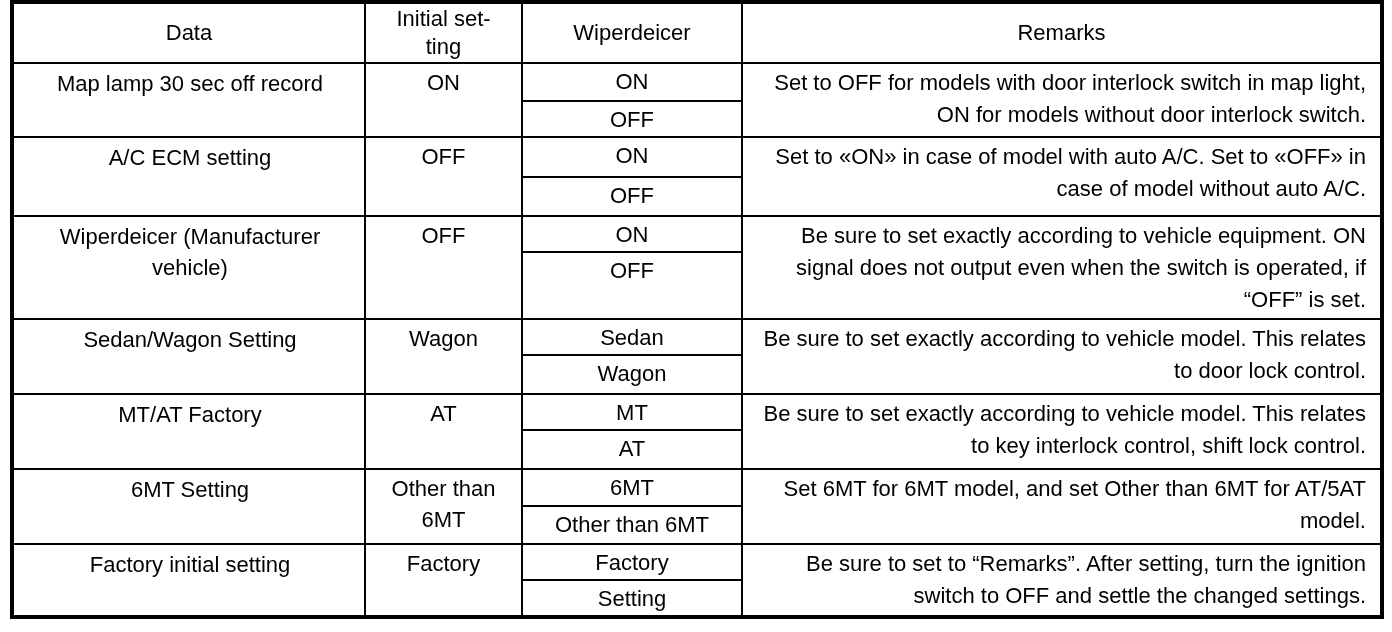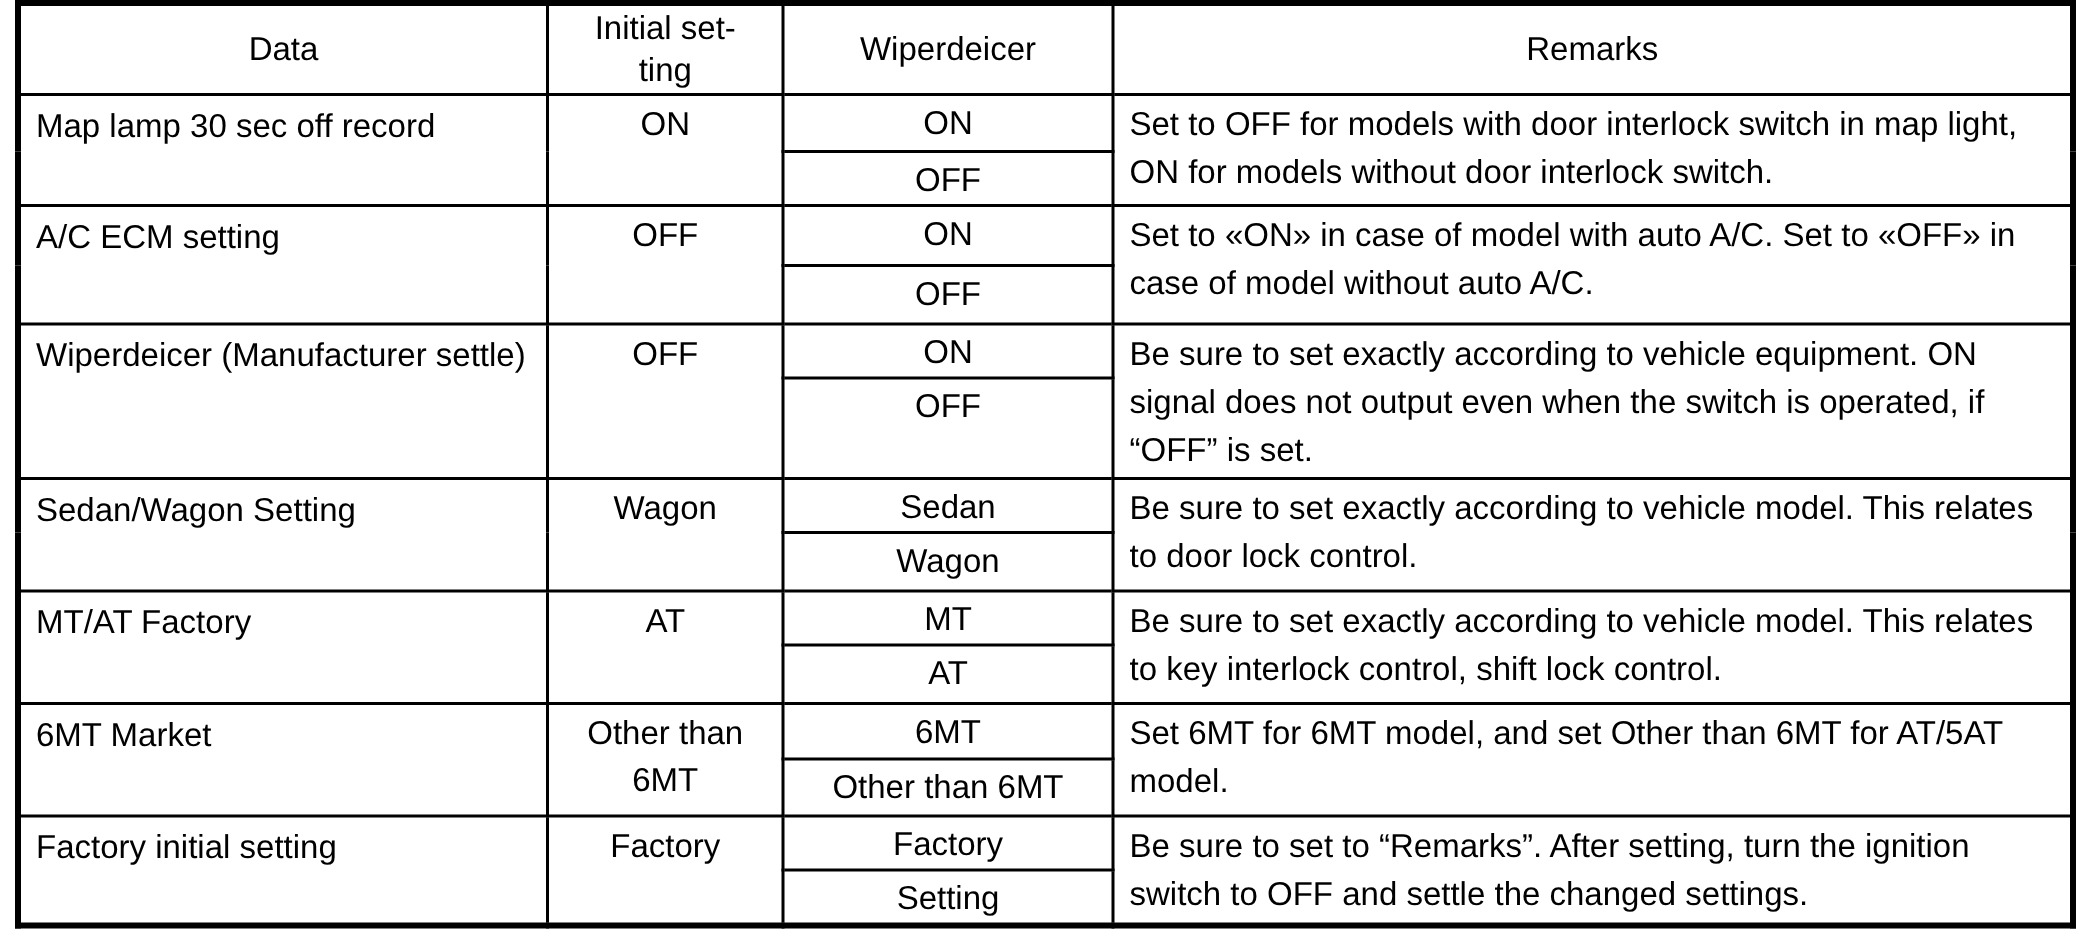--- a/index.html
+++ b/index.html
@@ -28,38 +28,38 @@
     font-weight: normal;
     text-align: center;
     vertical-align: middle;
     line-height: 28px;
     height: 58px;
     padding: 0 4px;
   }
   th.pre { white-space: pre-line; }
 
   td.c-data {
-    text-align: left;
+    text-align: center;
     vertical-align: top;
     padding: 4px 8px 0 10px;
     line-height: 31px;
   }
   td.c-init {
     text-align: center;
     vertical-align: top;
     padding: 3px 4px 0 4px;
     line-height: 31px;
   }
   td.c-reg {
     text-align: center;
     vertical-align: top;
     padding: 2px 4px 0 4px;
   }
   td.c-rem {
-    text-align: left;
+    text-align: right;
     vertical-align: top;
     padding: 3px 14px 0 10px;
   }
 
   
   tr.h38 { height: 38px; } tr.h36 { height: 36px; }
   tr.h40 { height: 40px; } tr.h39 { height: 39px; }
   tr.h33 { height: 33px; } tr.h67 { height: 67px; }
   tr.h35 { height: 35px; margin-top: 20px; } tr.h37 { height: 37px; }
 </style>
@@ -99,21 +99,21 @@
         <td class="c-data" rowspan="2">A/C ECM setting</td>
         <td class="c-init" rowspan="2">OFF</td>
         <td class="c-reg">ON</td>
         <td class="c-rem" rowspan="2">Set to «ON» in case of model with auto A/C. Set to «OFF» in case of model without auto A/C.</td>
       </tr>
       <tr class="h39">
         <td class="c-reg">OFF</td>
       </tr>
 
       <tr class="h33">
-        <td class="c-data" rowspan="2">Wiperdeicer (Manufacturer settle)</td>
+        <td class="c-data" rowspan="2">Wiperdeicer (Manufacturer vehicle)</td>
         <td class="c-init" rowspan="2">OFF</td>
         <td class="c-reg">ON</td>
         <td class="c-rem" rowspan="2">Be sure to set exactly according to vehicle equipment. ON signal does not output even when the switch is operated, if “OFF” is set.</td>
       </tr>
       <tr class="h67">
         <td class="c-reg">OFF</td>
       </tr>
 
       <tr class="h35">
         <td class="c-data" rowspan="2">Sedan/Wagon Setting</td>
@@ -129,21 +129,21 @@
         <td class="c-data" rowspan="2">MT/AT Factory</td>
         <td class="c-init" rowspan="2">AT</td>
         <td class="c-reg">MT</td>
         <td class="c-rem" rowspan="2">Be sure to set exactly according to vehicle model. This relates to key interlock control, shift lock control.</td>
       </tr>
       <tr class="h39">
         <td class="c-reg">AT</td>
       </tr>
 
       <tr class="h37">
-        <td class="c-data" rowspan="2">6MT Market</td>
+        <td class="c-data" rowspan="2">6MT Setting</td>
         <td class="c-init" rowspan="2">Other than 6MT</td>
         <td class="c-reg">6MT</td>
         <td class="c-rem" rowspan="2">Set 6MT for 6MT model, and set Other than 6MT for AT/5AT model.</td>
       </tr>
       <tr class="h38">
         <td class="c-reg">Other than 6MT</td>
       </tr>
 
       <tr class="h36">
         <td class="c-data" rowspan="2">Factory initial setting</td>

